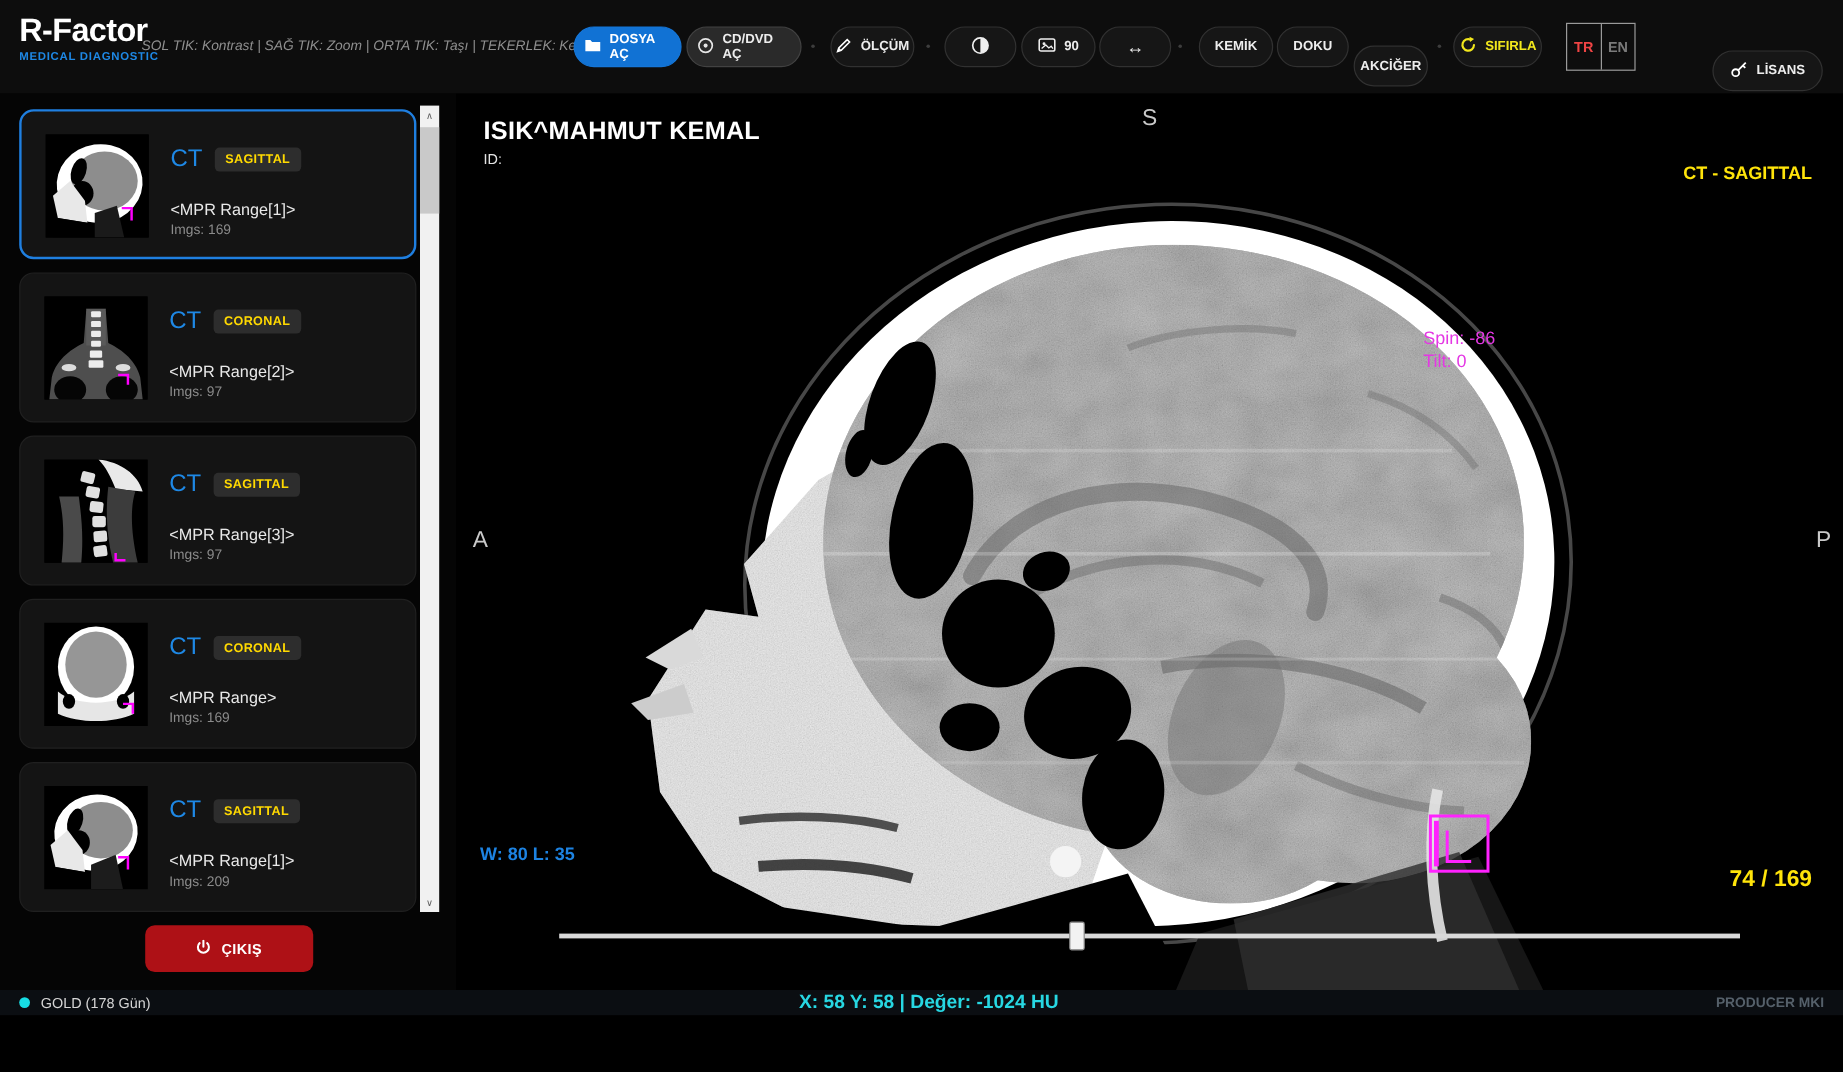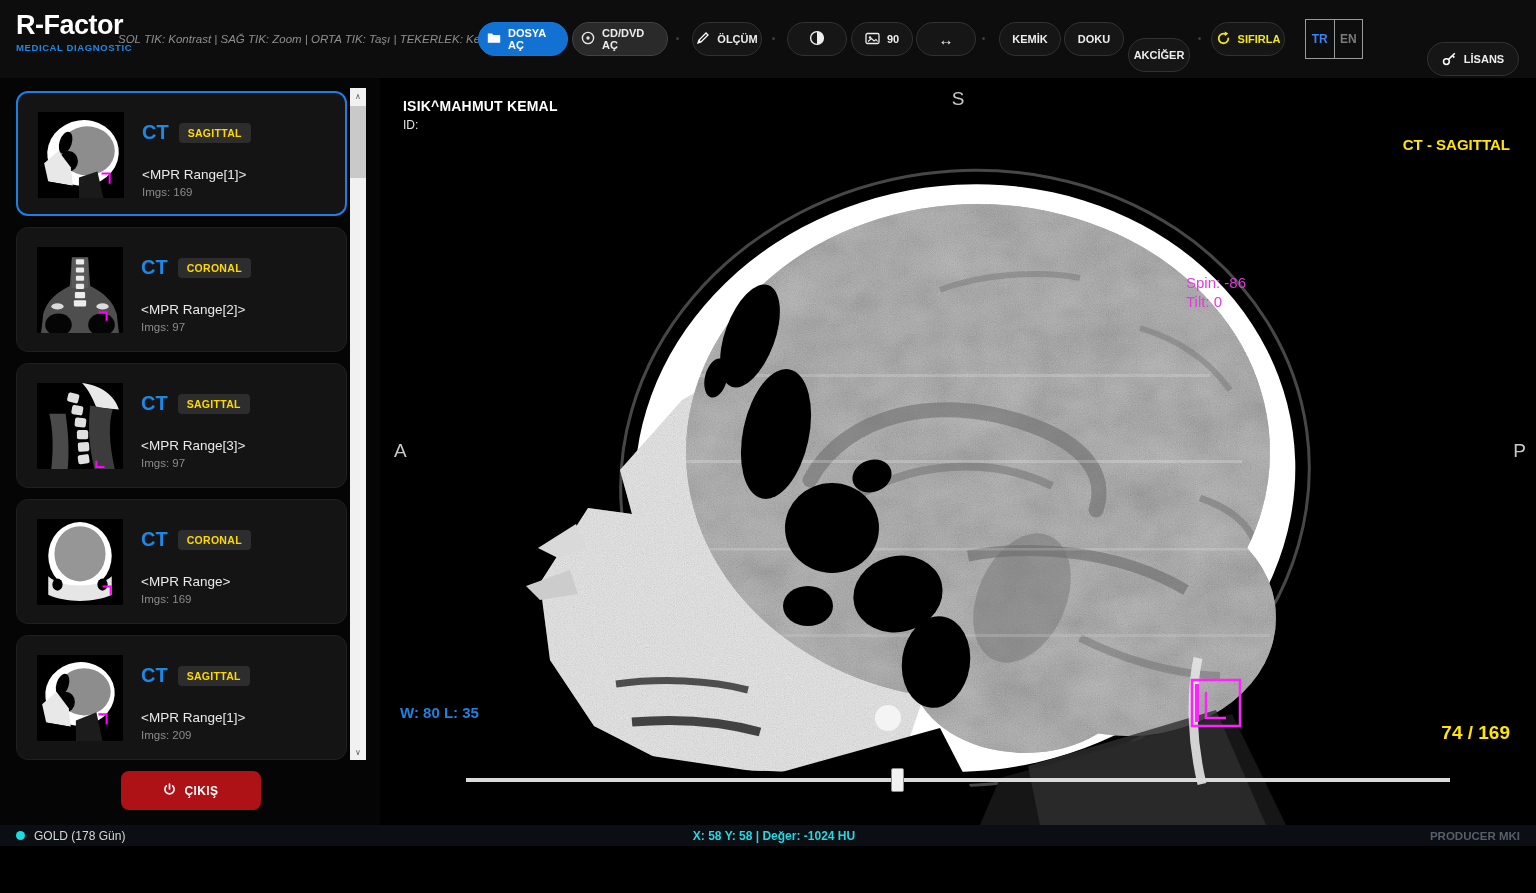--- a/index.html
+++ b/index.html
@@ -28,57 +28,57 @@
           border:1px solid #313131; color:#ededed; font-size:11px; font-weight:700;
           display:flex; align-items:center; justify-content:center; gap:7px; padding:0 8px; cursor:default; }
   .tbtn.primary { background:#1172d4; border-color:#1576d8; color:#fff; }
   .tbtn.dark2 { background:#2a2a2a; border-color:#424242; }
   .tbtn.reset { color:#f2e71c; }
   .sep { position:absolute; top:37px; width:3px; height:3px; border-radius:50%; background:#3d3d3d; }
   .langbox { position:absolute; left:1305px; top:19px; width:58px; height:40px;
              border:1px solid #9a9a9a; display:flex; background:#0d0d0d; }
   .langcell { flex:1; display:flex; align-items:center; justify-content:center;
               font-size:12px; font-weight:800; }
-  .langcell.tr { color:#3b82f6; border-right:1px solid #9a9a9a; }
+  .langcell.tr { color:#ef4444; border-right:1px solid #9a9a9a; }
   .langcell.en { color:#7a7a7a; }
 
   
   .content { position:relative; display:flex; height:747px; }
 
   
   .sidebar { position:relative; width:380px; height:747px; background:#050505; flex:0 0 380px; }
   .series-list { position:absolute; left:0; top:13px; width:380px; }
   .card { position:relative; width:331px; height:125px; margin:0 0 11px 16px;
           background:#141414; border:1px solid #202020; border-radius:12px; }
   .card.selected { border:2px solid #1f7fe0; }
   .thumb { position:absolute; left:20px; top:19px; width:86px; height:86px; background:#000; }
   .thumb svg { display:block; }
   .meta { position:absolute; left:124px; top:28px; }
   .meta-row { display:flex; align-items:center; }
-  .modality { font-size:20px; font-weight:700; color:#1e88e5; }
+  .modality { font-size:20px; font-weight:400; color:#1e88e5; }
   .plane-badge { font-size:10.5px; font-weight:800; color:#ffd900; background:#2d2d2d;
                  border-radius:4px; padding:4px 9px; margin-left:10px; letter-spacing:0.3px; }
   .range { font-size:13.5px; color:#e9e9e9; margin-top:23px; }
   .imgs { font-size:11.5px; color:#8b8b8b; margin-top:4px; }
 
   .vscroll { position:absolute; left:350px; top:10px; width:16px; height:672px; background:#f1f1f1; }
   .sarrow { position:absolute; left:0; width:16px; height:16px; display:flex; align-items:center;
             justify-content:center; font-size:8px; color:#606060; }
   .sarrow.up { top:0; } .sarrow.down { bottom:0; }
   .sthumb { position:absolute; left:0; top:18px; width:16px; height:72px; background:#c9c9c9; }
 
   .exit-btn { position:absolute; left:121px; top:693px; width:140px; height:39px;
               background:#ae1116; border-radius:8px; color:#fff; font-size:12px; font-weight:800;
               display:flex; align-items:center; justify-content:center; gap:8px; letter-spacing:0.4px; }
 
   
   .viewer { position:relative; flex:1; height:747px; background:#000; overflow:hidden; }
   .ct-svg { position:absolute; left:0; top:0; }
   .patient { position:absolute; left:23px; top:20px; }
-  .patient-name { font-size:14px; font-weight:800; color:#fff; letter-spacing:0.2px; }
+  .patient-name { font-size:21px; font-weight:800; color:#fff; letter-spacing:0.2px; }
   .patient-id { font-size:12px; color:#e3e3e3; margin-top:4px; }
   .series-label { position:absolute; right:26px; top:58px; font-size:15px; font-weight:800; color:#ffe40a; }
   .orient { position:absolute; color:#c9c9c9; font-size:19px; }
   .orient-s { left:0; right:0; top:10px; text-align:center; }
   .orient-a { left:14px; top:362px; }
   .orient-p { right:10px; top:362px; }
   .spin-txt { position:absolute; left:806px; top:196px; color:#e438e4; font-size:15px; }
   .tilt-txt { position:absolute; left:806px; top:215px; color:#e438e4; font-size:15px; }
   .wl-txt { position:absolute; left:20px; top:626px; color:#1d83e2; font-size:15px; font-weight:800; }
   .counter { position:absolute; right:26px; top:644px; color:#ffe40a; font-size:19px; font-weight:800; }
@@ -86,21 +86,21 @@
   .slice-slider { position:absolute; left:86px; top:700px; width:984px; height:4px; background:#dadada; }
   .slider-thumb { position:absolute; top:-10px; left:43.8%; width:13px; height:24px; margin-left:-6px;
                   background:#f2f2f2; border:1px solid #8a8a8a; border-radius:2px; }
 
   
   .statusbar { position:relative; height:21px; background:#0b0e12; display:flex; align-items:center; }
   .status-left { position:absolute; left:16px; display:flex; align-items:center; gap:9px;
                  font-size:12px; color:#d6d6d6; }
   .status-dot { width:9px; height:9px; border-radius:50%; background:#17dde4; }
   .status-center { position:absolute; left:0; right:0; text-align:center;
-                   font-size:12px; font-weight:700; color:#27d7e2;padding-left:12px; }
+                   font-size:16px; font-weight:700; color:#27d7e2;padding-left:12px; }
   .status-right { position:absolute; right:16px; font-size:11.5px; font-weight:800; color:#55606a; }
 </style>
 </head>
 <body>
 
 <div class="app">
 
 
   <div class="toolbar">
     <div class="brand">

